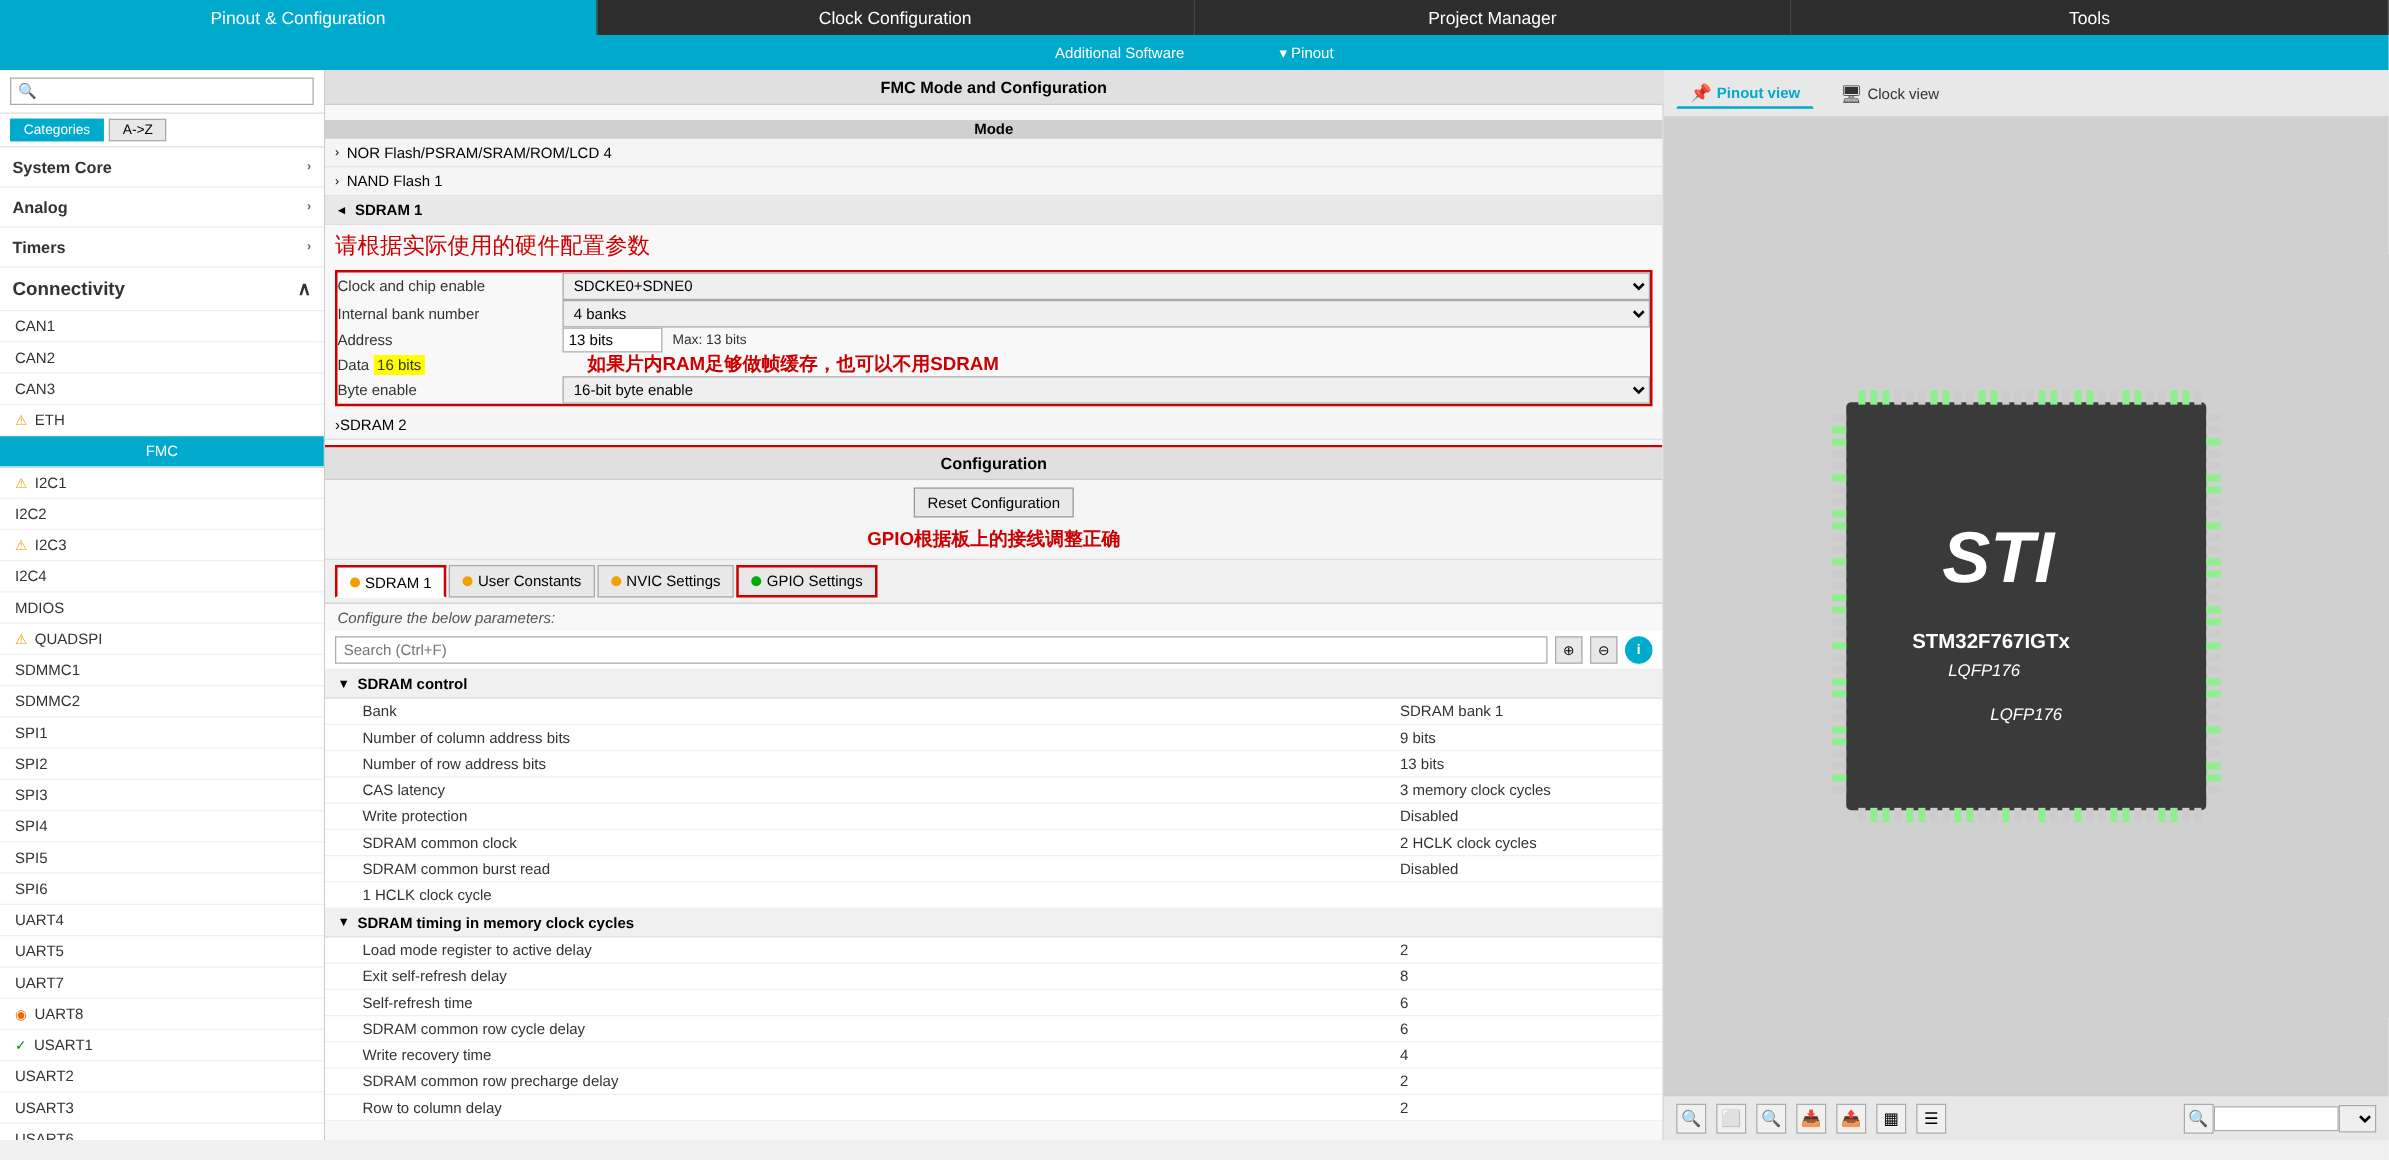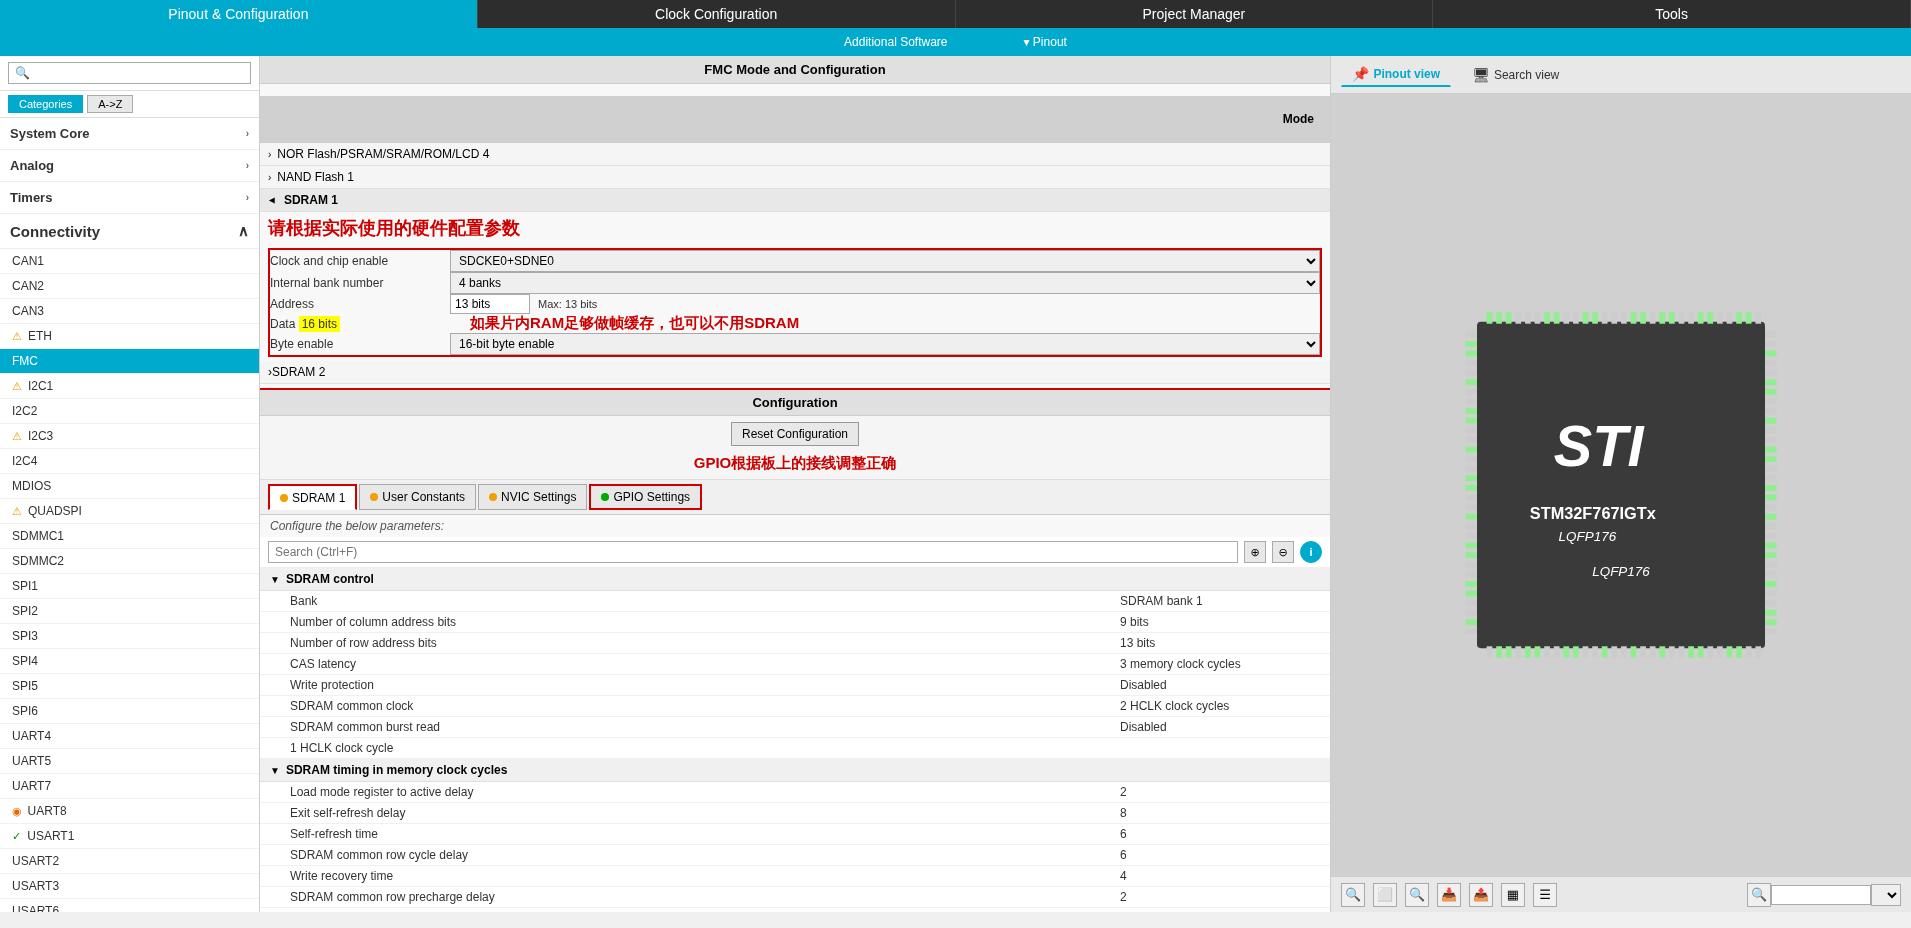--- a/index.html
+++ b/index.html
@@ -23,42 +23,42 @@
     .search-bar input { width: 100%; padding: 3px 6px; border: 1px solid #aaa; font-size: 12px; }
     .tab-row { display: flex; padding: 4px 8px; gap: 4px; border-bottom: 1px solid #ddd; }
     .tab-btn { padding: 2px 10px; border: 1px solid #aaa; background: #e8e8e8; cursor: pointer; font-size: 11px; }
     .tab-btn.active { background: #00aacc; color: #fff; border-color: #00aacc; }
 
     .sidebar-section { }
     .sidebar-section-header { display: flex; align-items: center; justify-content: space-between; padding: 8px 10px; cursor: pointer; border-bottom: 1px solid #eee; font-weight: 600; font-size: 13px; color: #333; }
     .sidebar-section-header .arrow { font-size: 10px; color: #666; }
 
     .sidebar-item { padding: 5px 12px; cursor: pointer; font-size: 12px; color: #333; display: flex; align-items: center; gap: 6px; border-bottom: 1px solid #f0f0f0; }
-    .sidebar-item.active { background: #00aacc; color: #fff; }
+    .sidebar-item.active { background: #00aacc; color: #fff; justify-content: center; }
     .warn-icon { color: #e8a000; font-size: 11px; }
 
     .connectivity-section { }
     .connectivity-header { display: flex; align-items: flex-end; justify-content: space-between; padding: 8px 10px; cursor: pointer; border-bottom: 1px solid #eee; font-weight: 600; font-size: 15px; color: #333; }
 
     
     .center-panel { flex: 1; background: #f8f8f8; display: flex; flex-direction: column; overflow: hidden; border-right: 1px solid #ccc; gap: 12px; }
     .panel-title { background: #e0e0e0; text-align: center; padding: 6px; font-size: 13px; font-weight: 600; border-bottom: 1px solid #ccc; }
-    .panel-subtitle { background: #d0d0d0; text-align: right; padding: 16px; font-size: 12px; font-weight: 600; border-bottom: 1px solid #ccc; }
+    .panel-subtitle { background: #d0d0d0; text-align: center; padding: 0; font-size: 12px; font-weight: 600; border-bottom: 1px solid #ccc; }
     .collapse-row { display: flex; align-items: center; padding: 4px 8px; cursor: pointer; border-bottom: 1px solid #e0e0e0; font-size: 12px; background: #f5f5f5; }
     .collapse-row .arrow { margin-right: 6px; font-size: 10px; }
     .collapse-row.expanded .arrow { transform: rotate(90deg); }
     .sdram-row { display: flex; align-items: center; margin-bottom: 0; font-size: 12px; }
     .sdram-row label { width: 180px; flex-shrink: 0; color: #333; }
     .sdram-row select { flex: 1; padding: 2px 4px; border: 1px solid #aaa; font-size: 12px; }
     .sdram-row input { width: 80px; padding: 2px 4px; border: 1px solid #aaa; font-size: 12px; }
     .sdram-row .max-label { margin-left: 8px; color: #333; font-size: 11px; }
     .data-highlight { background: #ffff00; padding: 1px 3px; }
 
     
-    .annotation { color: #cc0000; font-size: 18px; font-weight: bold; padding: 4px 8px; }
+    .annotation { color: #cc0000; font-size: 18px; font-weight: normal; padding: 4px 8px; }
 
     
     .config-section { border-top: 2px solid #cc0000; margin-top: 4px; }
     .config-title { background: #e0e0e0; text-align: center; padding: 5px; font-size: 13px; font-weight: 600; border-bottom: 1px solid #ccc; }
     .config-toolbar { display: flex; align-items: center; padding: 6px 8px; gap: 8px; border-bottom: 1px solid #ddd; background: #f5f5f5; flex-direction: column; }
     .reset-btn { padding: 4px 10px; background: #e8e8e8; border: 1px solid #999; cursor: pointer; font-size: 12px; }
 
     .tabs-row { display: flex; gap: 2px; padding: 4px 8px; border-bottom: 1px solid #ccc; background: #f0f0f0; }
     .config-tab { display: flex; align-items: center; gap: 4px; padding: 4px 10px; border: 1px solid #aaa; background: #e8e8e8; cursor: pointer; font-size: 12px; }
     .config-tab.active { background: #fff; border-bottom: 1px solid #fff; }
@@ -428,21 +428,21 @@
   </div>
 
   <div class="right-panel">
     <div class="view-tabs">
       <div class="view-tab active">
         <span class="tab-icon">📌</span>
         <span>Pinout view</span>
       </div>
       <div class="view-tab">
         <span class="tab-icon">🖥</span>
-        <span>Search view</span>
+        <span>Clock view</span>
       </div>
     </div>
 
     <div class="chip-area">
       <svg viewBox="0 0 500 500" width="480" height="480">
 
         <rect x="100" y="80" width="300" height="340" fill="#3a3a3a" rx="4"></rect>
 
         <rect x="140" y="200" width="220" height="100" fill="#3a3a3a"></rect>
 

